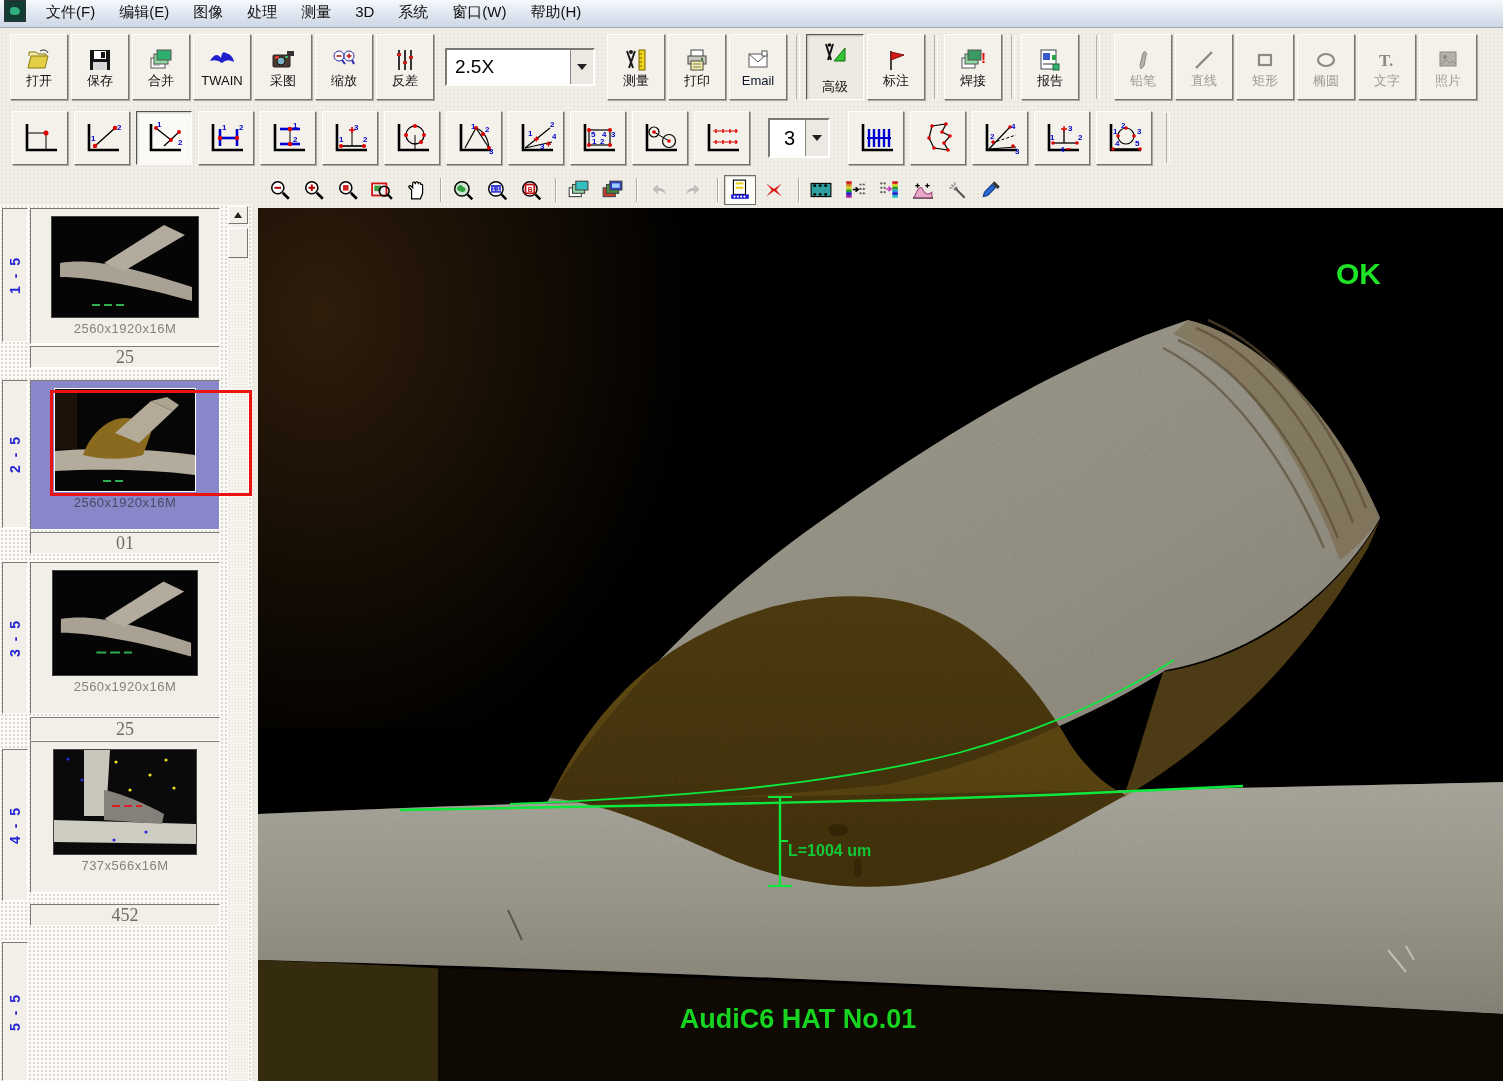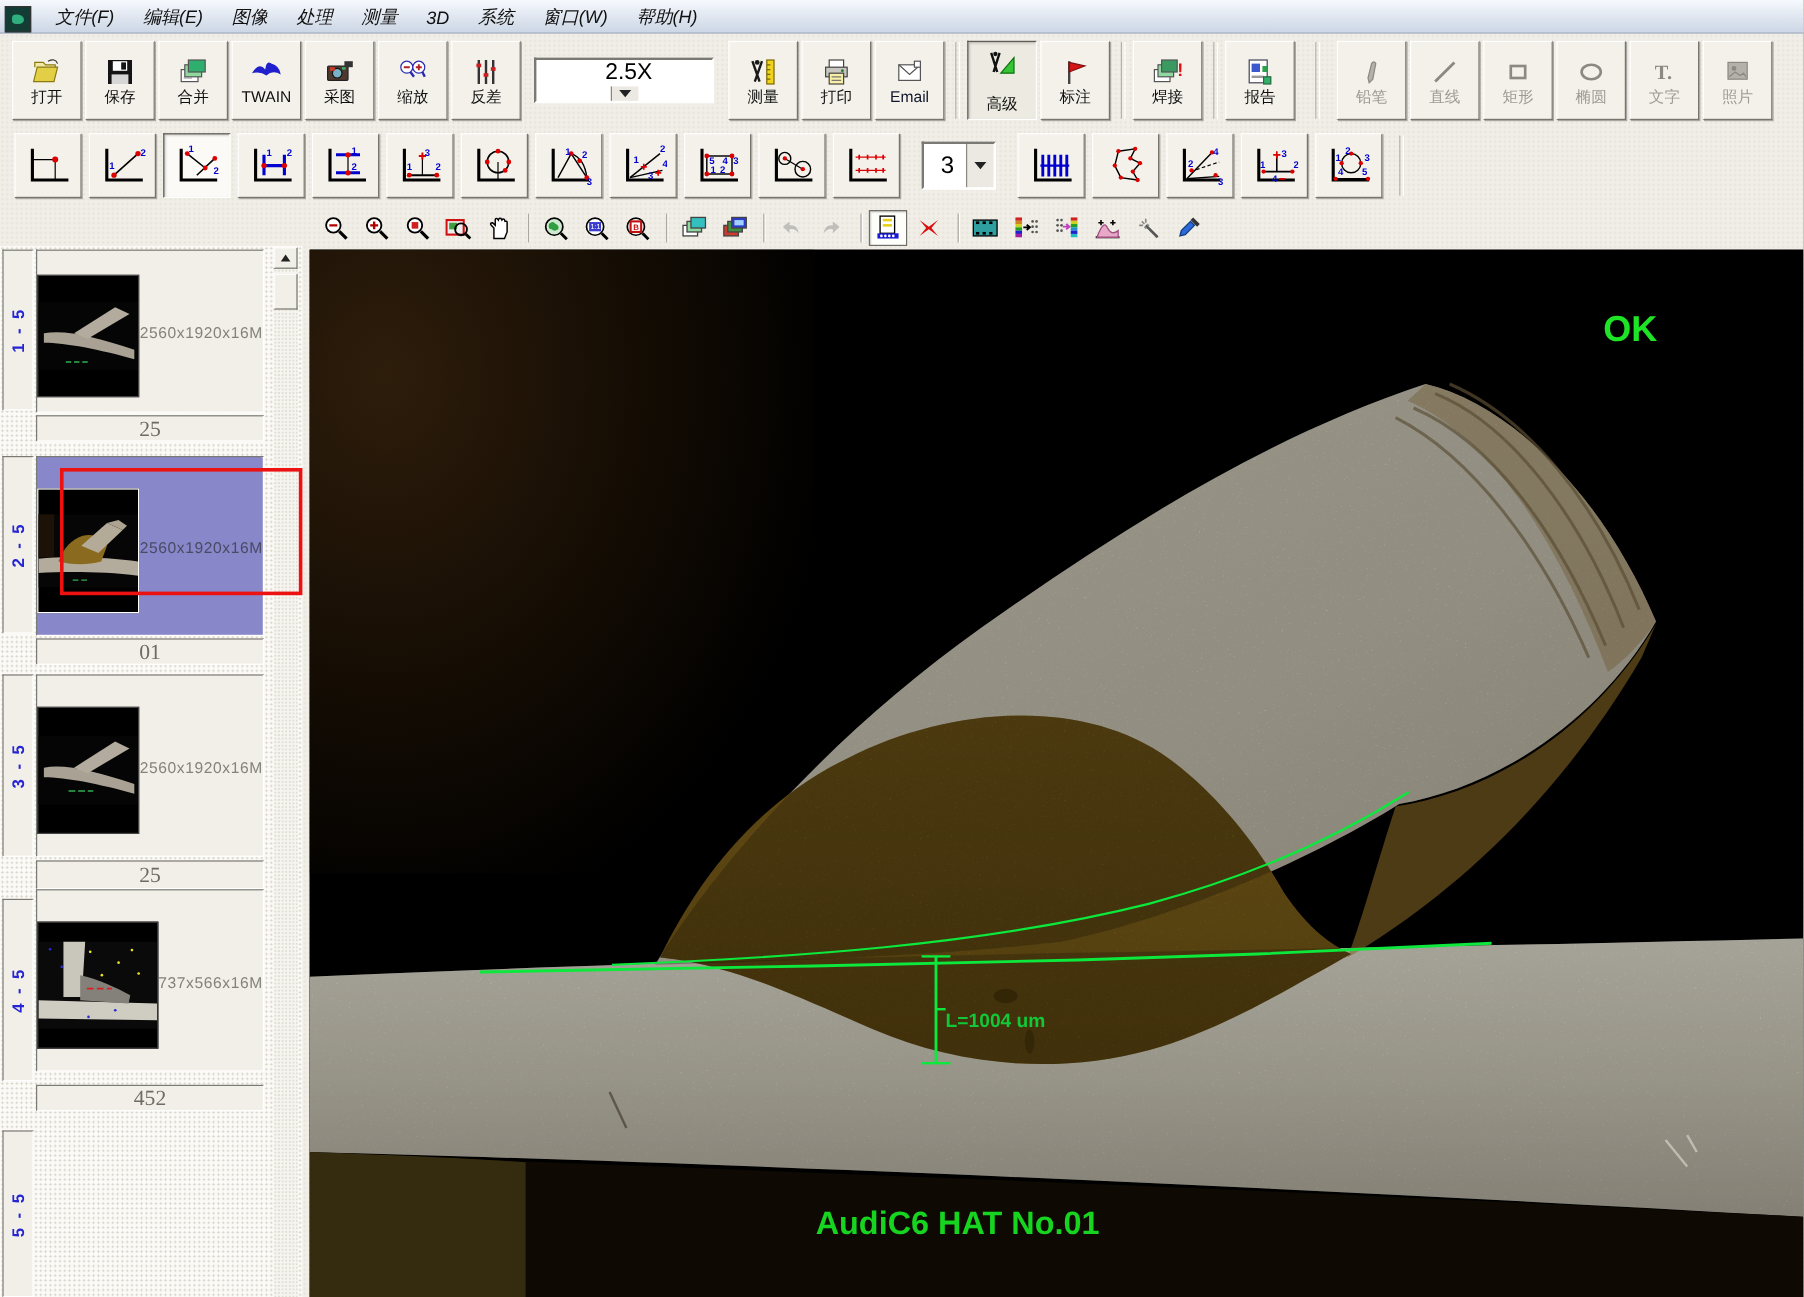--- a/index.html
+++ b/index.html
@@ -3,39 +3,39 @@
 <meta charset="utf-8">
 <style>
   html,body{margin:0;padding:0;background:#d8d6ce;}
   #app{position:relative;width:1503px;height:1081px;background:#f0eee6;
        font-family:"Liberation Sans",sans-serif;overflow:hidden;
        background-image:radial-gradient(circle,#e7e5dc 1px,transparent 1px);
        background-size:4px 4px;}
   
   .menubar{position:absolute;left:0;top:0;width:100%;height:28px;
     background:linear-gradient(#f6f9fd,#ccd6e5);border-bottom:1px solid #98a8c0;
-    display:flex;align-items:flex-end;padding-left:4px;box-sizing:border-box;font-style:italic;}
+    display:flex;align-items:flex-start;padding-left:4px;box-sizing:border-box;}
   .appicon{width:20px;height:20px;margin-right:8px;background:#123c34;border:1px solid #333;
     display:flex;align-items:center;justify-content:center;}
   .appicon b{width:10px;height:8px;background:#2fae7e;border-radius:40% 60% 50% 40%;display:block;}
   .menu-item{font-size:15px;color:#101010;padding:3px 12px;cursor:default;}
   
   .tb1{position:absolute;left:10px;top:32px;height:70px;display:flex;align-items:center;}
   .btnL{width:58px;height:66px;margin-right:3px;background:#f3f1ea;
     border:1px solid;border-color:#ffffff #77756d #77756d #ffffff;
     box-shadow:1px 1px 0 #a9a79f;display:flex;flex-direction:column;align-items:center;
     justify-content:center;gap:1px;box-sizing:border-box;}
   .btnL .lbl{font-size:13px;color:#101010;line-height:14px;white-space:nowrap;}
   .btnL.pressed{border-color:#5d5b55 #ffffff #ffffff #5d5b55;background:#eceae1;
     box-shadow:inset 1px 1px 2px rgba(0,0,0,.22);gap:14px;}
   .btnL.disabled .lbl{color:#9d9c94;}
   .ic{display:block;}
   .vsep1{width:2px;height:64px;border-left:1px solid #b5b3ab;border-right:1px solid #fff;margin:0 6px;}
   .combo{width:150px;height:38px;margin:0 12px 0 8px;background:#fff;
-    border:2px solid;border-color:#7b7973 #fff #fff #7b7973;display:flex;align-items:center;box-sizing:border-box;flex-direction:column;}
+    border:2px solid;border-color:#7b7973 #fff #fff #7b7973;display:flex;align-items:center;box-sizing:border-box;}
   .combo-val{flex:1;font-size:19px;color:#000;padding-left:8px;}
   .combo-btn{width:22px;height:100%;background:#ece9e2;border-left:1px solid #8a887f;
     display:flex;align-items:center;justify-content:center;}
   .arr{width:0;height:0;border-left:5px solid transparent;border-right:5px solid transparent;
     border-top:6px solid #222;}
   
   .tb2{position:absolute;left:12px;top:108px;height:60px;display:flex;align-items:center;}
   .btnM{width:56px;height:54px;margin-right:6px;background:#f3f1ea;
     border:1px solid;border-color:#ffffff #77756d #77756d #ffffff;box-shadow:1px 1px 0 #a9a79f;
     display:flex;align-items:center;justify-content:center;box-sizing:border-box;}
@@ -56,21 +56,21 @@
   .sidebar{position:absolute;left:0;top:205px;width:252px;height:876px;
     background:#fbfaf6;background-image:radial-gradient(circle,#ddd9d0 1px,transparent 1px);
     background-size:4px 4px;}
   .idxstrip{position:absolute;left:2px;width:26px;background:#f1efe8;
     border:1px solid;border-color:#7c7a74 #ffffff #ffffff #7c7a74;
     display:flex;align-items:center;justify-content:center;box-sizing:border-box;}
   .idxstrip span{transform:rotate(-90deg);color:#2525d4;font-weight:bold;font-size:14px;
     letter-spacing:2px;white-space:nowrap;}
   .thpanel{position:absolute;left:30px;width:190px;background:#f1efe8;
     border:1px solid;border-color:#7c7a74 #ffffff #ffffff #7c7a74;
-    display:flex;flex-direction:row;align-items:center;box-sizing:border-box;}
+    display:flex;flex-direction:column;align-items:center;box-sizing:border-box;}
   .thpanel.sel{background:#8787c9;}
   .thumb{margin-top:7px;background:#000;border:1px solid #444;display:block;}
   .thpanel.sel .thumb{border:1px solid #fff;}
   .thsize{font-size:13px;color:#84837b;margin-top:3px;letter-spacing:.5px;}
   .thpanel.sel .thsize{color:#4a4a66;}
   .namebar{position:absolute;left:30px;width:190px;height:22px;background:#f1efe8;
     border:1px solid;border-color:#7c7a74 #ffffff #ffffff #7c7a74;
     display:flex;align-items:center;justify-content:center;font-size:18px;color:#6d6c64;box-sizing:border-box;font-family:Liberation Serif, serif;}
   .redrect{position:absolute;border:3px solid #ec1212;z-index:5;}
   

